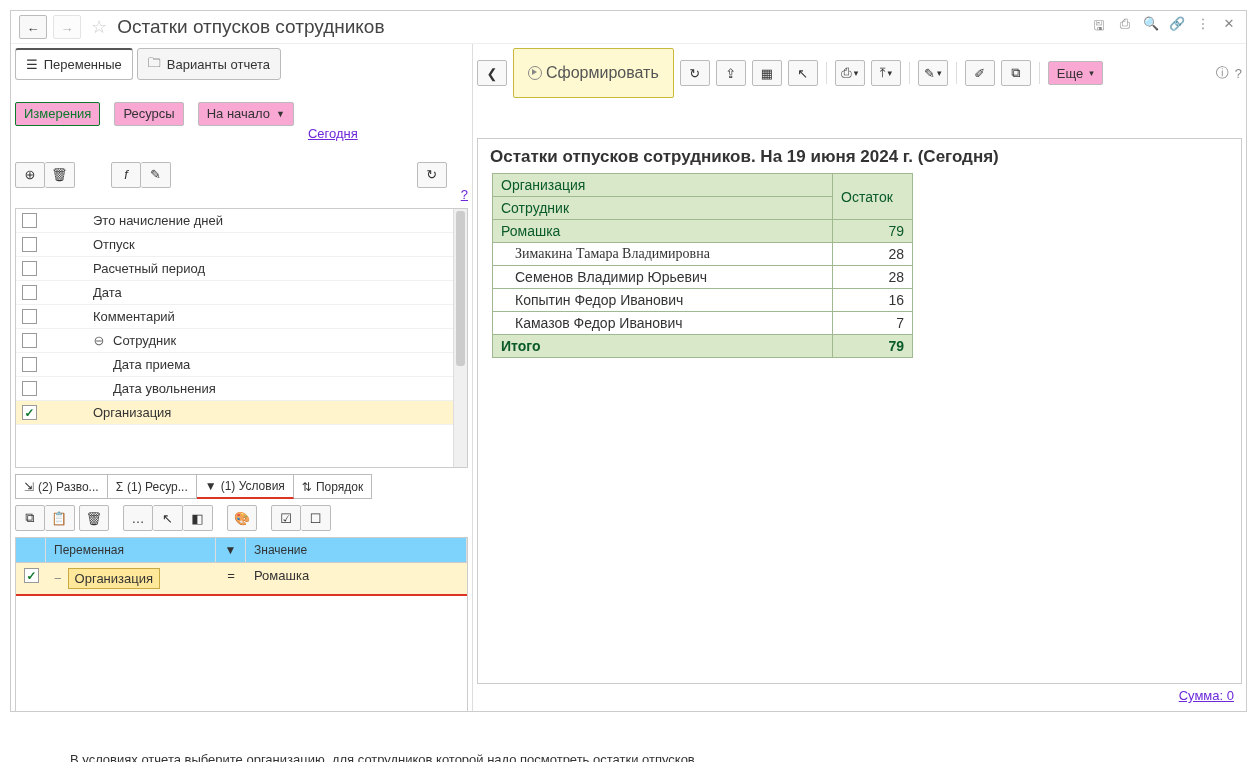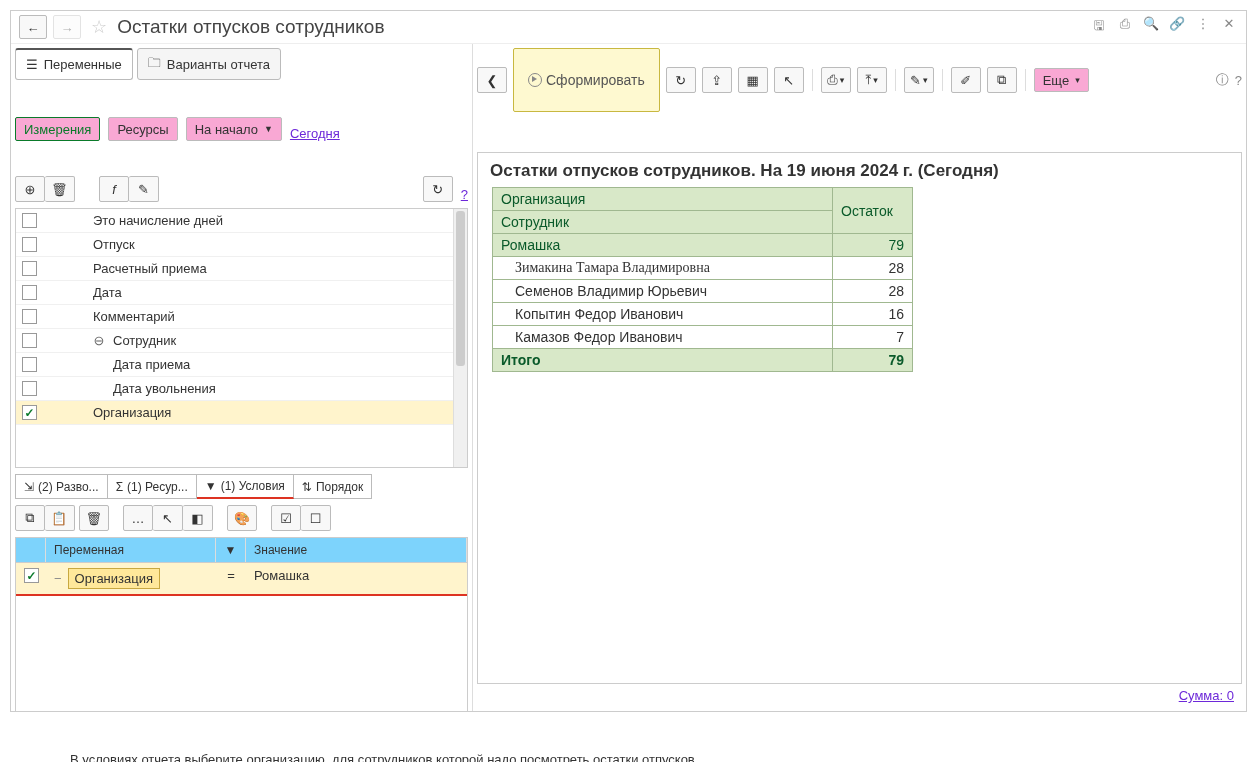--- a/index.html
+++ b/index.html
@@ -12,24 +12,24 @@
 .title { font-size: 19px; color: #444; flex: 1; }
 .title-actions { display: flex; gap: 8px; color: #888; }
 .title-actions span { cursor: pointer; width: 18px; text-align: center; }
 .content { display: flex; flex: 1; overflow: hidden; }
 .left-panel { width: 462px; border-right: 1px solid #ddd; display: flex; flex-direction: column; padding: 4px; }
 .right-panel { flex: 1; display: flex; flex-direction: column; padding: 4px; position: relative; }
 .tabs { display: flex; gap: 4px; margin-bottom: 6px; }
 .tab { border: 1px solid #bbb; padding: 4px 10px; background: #f5f5f5; display: flex; align-items: center; gap: 6px; cursor: pointer; border-radius: 3px; }
 .tab.active { background: #fff; border-top: 2px solid #555; }
 .tab-icon { font-size: 13px; }
-.toolbar { display: flex; align-items: flex-end; gap: 8px; margin-bottom: 6px; flex-wrap: wrap; }
+.toolbar { display: flex; align-items: center; gap: 14px; margin-bottom: 6px; flex-wrap: wrap; }
 .btn { border: 1px solid #bbb; background: #f9a8d4; padding: 3px 8px; cursor: pointer; border-radius: 2px; display: flex; align-items: center; gap: 4px; min-height: 24px; }
 .btn.active-tab { color: #0a7a2a; border-color: #0a7a2a; }
-.btn.yellow { background: #fef9d0; border-color: #c8b840; color: #555; padding: 23px 14px; font-size: 14px; }
+.btn.yellow { background: #fef9d0; border-color: #c8b840; color: #555; padding: 15px 14px; font-size: 16px; }
 .play-circle { display:inline-block; width:14px; height:14px; border:1.5px solid #888; border-radius:50%; position:relative; }
 .play-circle::after { content:''; position:absolute; left:3px; top:2px; border-left:5px solid #888; border-top:3px solid transparent; border-bottom:3px solid transparent; }
 .dropdown-arrow { font-size: 9px; margin-left: 2px; }
 .link { color: #6d28d9; text-decoration: underline; cursor: pointer; margin-top: 40px; }
 .icon-btn { width: 30px; height: 26px; border: 1px solid #bbb; background: #f8f8f8; display: flex; align-items: center; justify-content: center; cursor: pointer; border-radius: 2px; }
 .icon-group { display: flex; gap: 0; }
 .icon-group .icon-btn:not(:first-child) { border-left: none; }
 .tree-container { border: 1px solid #ccc; flex: 1; overflow: auto; min-height: 260px; position: relative; }
 .tree-row { display: flex; align-items: center; padding: 4px 6px; gap: 8px; border-bottom: 1px solid #f0f0f0; }
 .tree-row.selected { background: #fff4cc; }
@@ -135,21 +135,21 @@
               <span>Это начисление дней</span>
             </div>
             <div class="tree-row">
               <div class="checkbox"></div>
               <span class="tree-indent" style="width: 40px;"></span>
               <span>Отпуск</span>
             </div>
             <div class="tree-row">
               <div class="checkbox"></div>
               <span class="tree-indent" style="width: 40px;"></span>
-              <span>Расчетный приема</span>
+              <span>Расчетный период</span>
             </div>
             <div class="tree-row">
               <div class="checkbox"></div>
               <span class="tree-indent" style="width: 40px;"></span>
               <span>Дата</span>
             </div>
             <div class="tree-row">
               <div class="checkbox"></div>
               <span class="tree-indent" style="width: 40px;"></span>
               <span>Комментарий</span>

